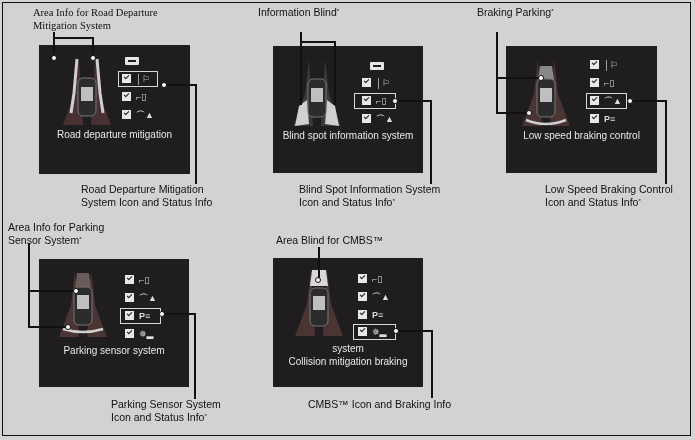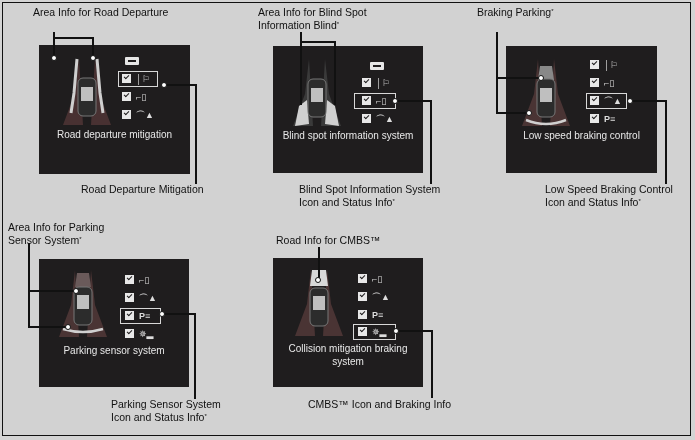--- a/index.html
+++ b/index.html
@@ -20,22 +20,23 @@
   .sel { position:absolute; border:1px solid #d8d8d8; }
   .back { position:absolute; width:14px; height:8px; background:#e6e6e6; border-radius:1px; }
   .back::after { content:""; position:absolute; left:3px; top:3px; width:8px; height:1.5px; background:#1f1d1e; }
   .car { position:absolute; }
 </style>
 </head>
 <body>
 
 <div class="frame"></div>
 
-<div class="cap" style="left:33px;top:6px;">
+<div class="cap" style="left:33px;top:6px;font-family:Liberation Serif, serif;">
   <div>Area Info for Road Departure</div>
+  <div>Mitigation System</div>
 </div>
 <div class="screen" style="left:39px;top:45px;width:151px;height:129px;">
   <svg class="car" style="left:18px;top:8px" width="60" height="80" viewBox="0 0 60 80">
     <path d="M22 5 L18 40 L6 72 L26 72 Z" fill="#5a3a3a" opacity=".7"></path>
     <path d="M38 5 L42 40 L54 72 L34 72 Z" fill="#5a3a3a" opacity=".7"></path>
     <path d="M20 6 L17 40 L14 60" stroke="#cfcfcf" stroke-width="3" fill="none"></path>
     <path d="M40 6 L43 40 L46 60" stroke="#cfcfcf" stroke-width="3" fill="none"></path>
     <rect x="21" y="25" width="18" height="38" rx="5" fill="#2c2c2c" stroke="#777"></rect>
     <rect x="24" y="34" width="12" height="14" fill="#bfbfbf"></rect>
   </svg>
@@ -59,24 +60,24 @@
 <div class="line" style="left:53px;top:32px;width:1.5px;height:24px"></div>
 <div class="line" style="left:53px;top:37px;width:40px;height:1.5px"></div>
 <div class="line" style="left:92px;top:37px;width:1.5px;height:19px"></div>
 <div class="dot" style="left:54px;top:58px"></div>
 <div class="dot" style="left:93px;top:58px"></div>
 <div class="line" style="left:164px;top:84px;width:32px;height:1.5px"></div>
 <div class="line" style="left:195px;top:84px;width:1.5px;height:100px"></div>
 <div class="dot" style="left:164px;top:85px"></div>
 <div class="cap" style="left:81px;top:183px;">
   <div>Road Departure Mitigation</div>
+  <div>System Icon and Status Info</div>
 </div>
 
 <div class="cap" style="left:258px;top:6px;">
-  <div>Area Info for Blind Spot</div>
   <div><span>Information Blind</span><sup>*</sup></div>
 </div>
 <div class="screen" style="left:273px;top:46px;width:150px;height:127px;">
   <svg class="car" style="left:14px;top:8px" width="60" height="80" viewBox="0 0 60 80">
     <path d="M22 5 L18 40 L6 72 L26 72 Z" fill="#3a3a3a"></path>
     <path d="M38 5 L42 40 L54 72 L34 72 Z" fill="#3a3a3a"></path>
     <path d="M12 52 L20 46 L22 70 L8 72 Z" fill="#d0d0d0"></path>
     <path d="M48 52 L40 46 L38 70 L52 72 Z" fill="#d0d0d0"></path>
     <rect x="21" y="25" width="18" height="38" rx="5" fill="#2c2c2c" stroke="#777"></rect>
     <rect x="24" y="34" width="12" height="14" fill="#bfbfbf"></rect>
@@ -191,21 +192,21 @@
 <div class="dot" style="left:68px;top:327px"></div>
 <div class="line" style="left:162px;top:313px;width:33px;height:1.5px"></div>
 <div class="line" style="left:194px;top:313px;width:1.5px;height:86px"></div>
 <div class="dot" style="left:162px;top:314px"></div>
 <div class="cap" style="left:111px;top:398px;">
   <div>Parking Sensor System</div>
   <div><span>Icon and Status Info</span><sup>*</sup></div>
 </div>
 
 <div class="cap" style="left:276px;top:234px;">
-  <div>Road Info for CMBS™</div>
+  <div>Area Blind for CMBS™</div>
 </div>
 <div class="screen" style="left:273px;top:258px;width:150px;height:129px;">
   <svg class="car" style="left:16px;top:6px" width="60" height="80" viewBox="0 0 60 80">
     <path d="M22 5 L18 40 L6 72 L26 72 Z" fill="#4a3434"></path>
     <path d="M38 5 L42 40 L54 72 L34 72 Z" fill="#4a3434"></path>
     <path d="M23 6 L37 6 L39 22 L21 22 Z" fill="#d8d8d8"></path>
     <rect x="21" y="24" width="18" height="38" rx="5" fill="#2c2c2c" stroke="#777"></rect>
     <rect x="24" y="32" width="12" height="14" fill="#bfbfbf"></rect>
   </svg>
   <div class="sel" style="left:80px;top:66px;width:41px;height:14px"></div>
@@ -219,22 +220,22 @@
     </div>
   <div class="row" style="left:85px;top:51px">
       <span class="chk"></span>
       <span class="ico">P≡</span>
     </div>
   <div class="row" style="left:85px;top:68px">
       <span class="chk"></span>
       <span class="ico">✵▂</span>
     </div>
   <div class="screen-title" style="top:84px">
+    <div>system</div>
     <div>Collision mitigation braking</div>
-    <div>system</div>
   </div>
 </div>
 <div class="line" style="left:318px;top:247px;width:1.5px;height:32px"></div>
 <div class="dot" style="left:318px;top:280px"></div>
 <div class="line" style="left:396px;top:330px;width:36px;height:1.5px"></div>
 <div class="line" style="left:431px;top:330px;width:1.5px;height:68px"></div>
 <div class="dot" style="left:396px;top:331px"></div>
 <div class="cap" style="left:308px;top:398px;">
   <div>CMBS™ Icon and Braking Info</div>
 </div>

